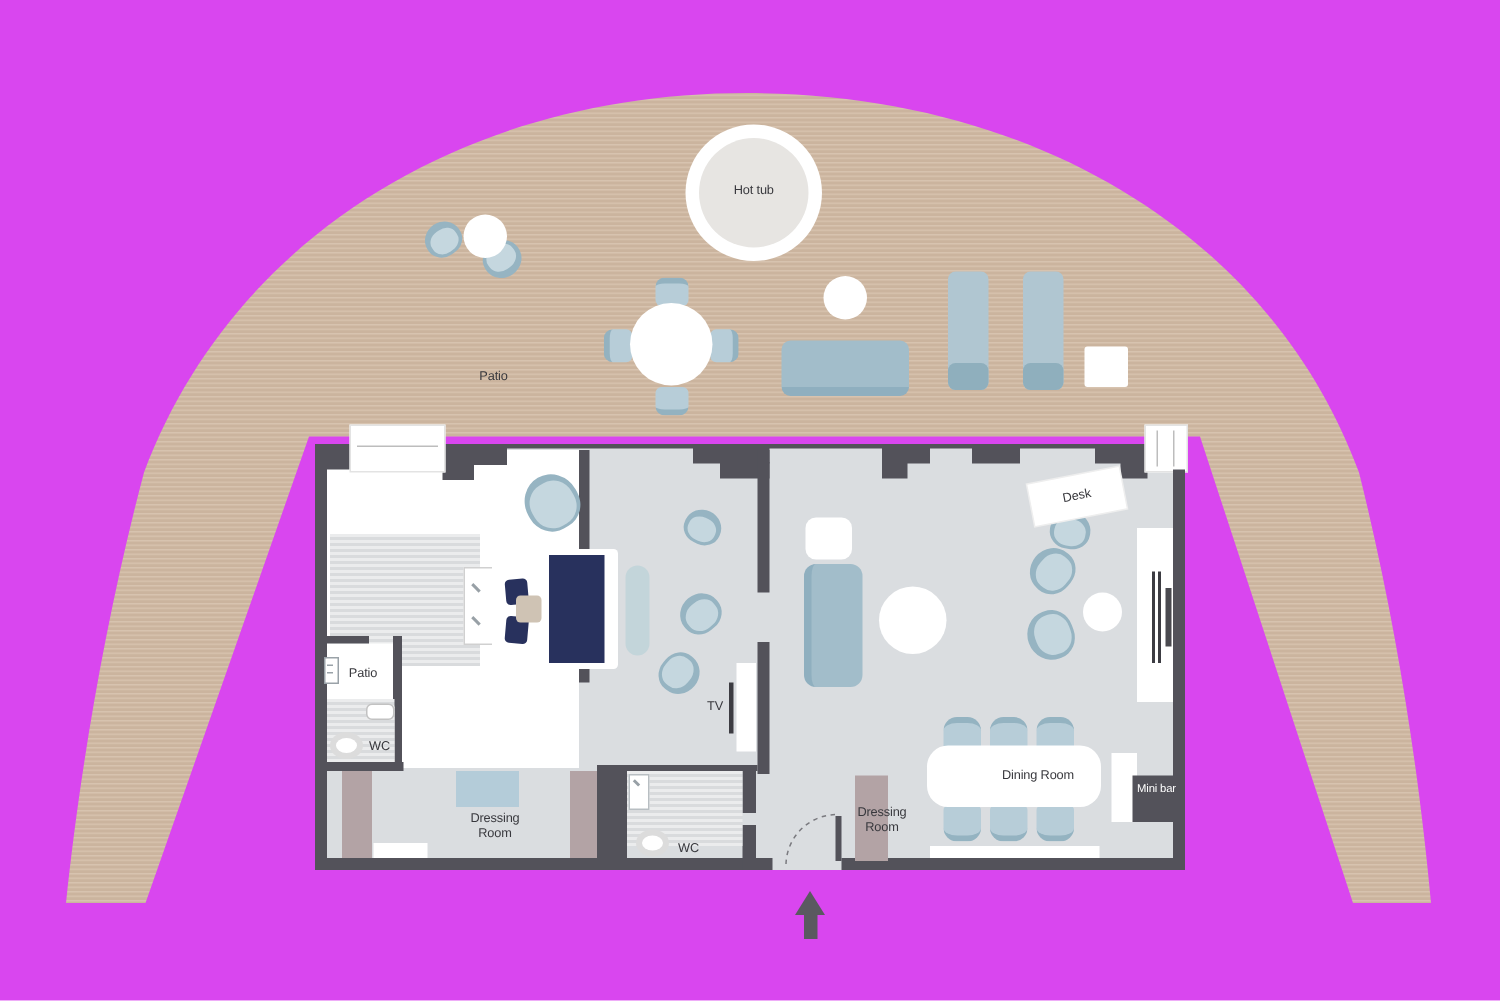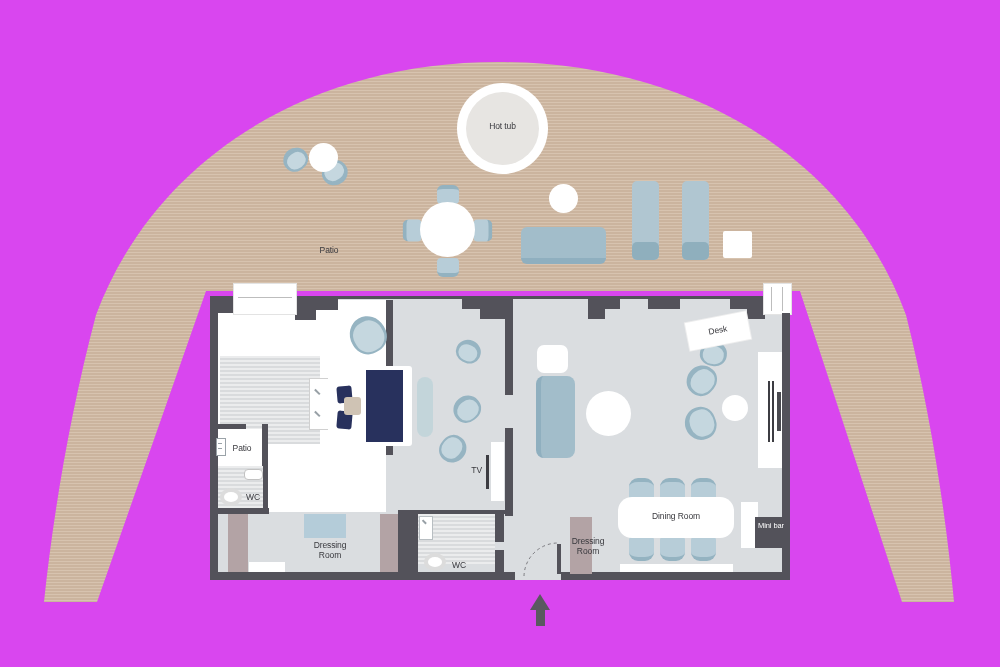--- a/index.html
+++ b/index.html
@@ -206,21 +206,21 @@
   <div class="abs" style="left:772px;top:381px;width:2px;height:61px;background:#3c3c42;"></div>
   <div class="abs" style="left:777px;top:392px;width:4px;height:39px;background:#4a4a50;"></div>
 
   <div class="dchair up" style="left:629px;top:478px;width:25px;height:20px;"></div>
   <div class="dchair up" style="left:660px;top:478px;width:25px;height:20px;"></div>
   <div class="dchair up" style="left:691px;top:478px;width:25px;height:20px;"></div>
   <div class="dchair dn" style="left:629px;top:537px;width:25px;height:20px;"></div>
   <div class="dchair dn" style="left:660px;top:537px;width:25px;height:20px;"></div>
   <div class="dchair dn" style="left:691px;top:537px;width:25px;height:20px;"></div>
   <div class="abs white" style="left:618px;top:497px;width:116px;height:41px;border-radius:14px;">
-    <div class="lbl" style="left:0;top:15px;width:116px;">Dining Room</div>
+    <div class="lbl" style="left:16px;top:15px;width:116px;">Dining Room</div>
   </div>
   <div class="abs white" style="left:620px;top:564px;width:113px;height:8px;"></div>
   <div class="abs white" style="left:741px;top:502px;width:17px;height:46px;"></div>
   <div class="wall" style="left:755px;top:517px;width:32px;height:31px;">
     <div class="lbl" style="left:0;top:5px;width:32px;color:#ffffff;font-size:7.5px;text-align:center;">Mini bar</div>
   </div>
 
   <svg class="layer" width="1000" height="667" viewBox="0 0 1000 667">
     <path d="M 524 576 A 34 34 0 0 1 558 543" fill="none" stroke="#7a7a7f" stroke-width="1" stroke-dasharray="3 3"></path>
     <polygon points="540,594 530,610 536,610 536,626 545,626 545,610 550,610" fill="#5a5960"></polygon>

